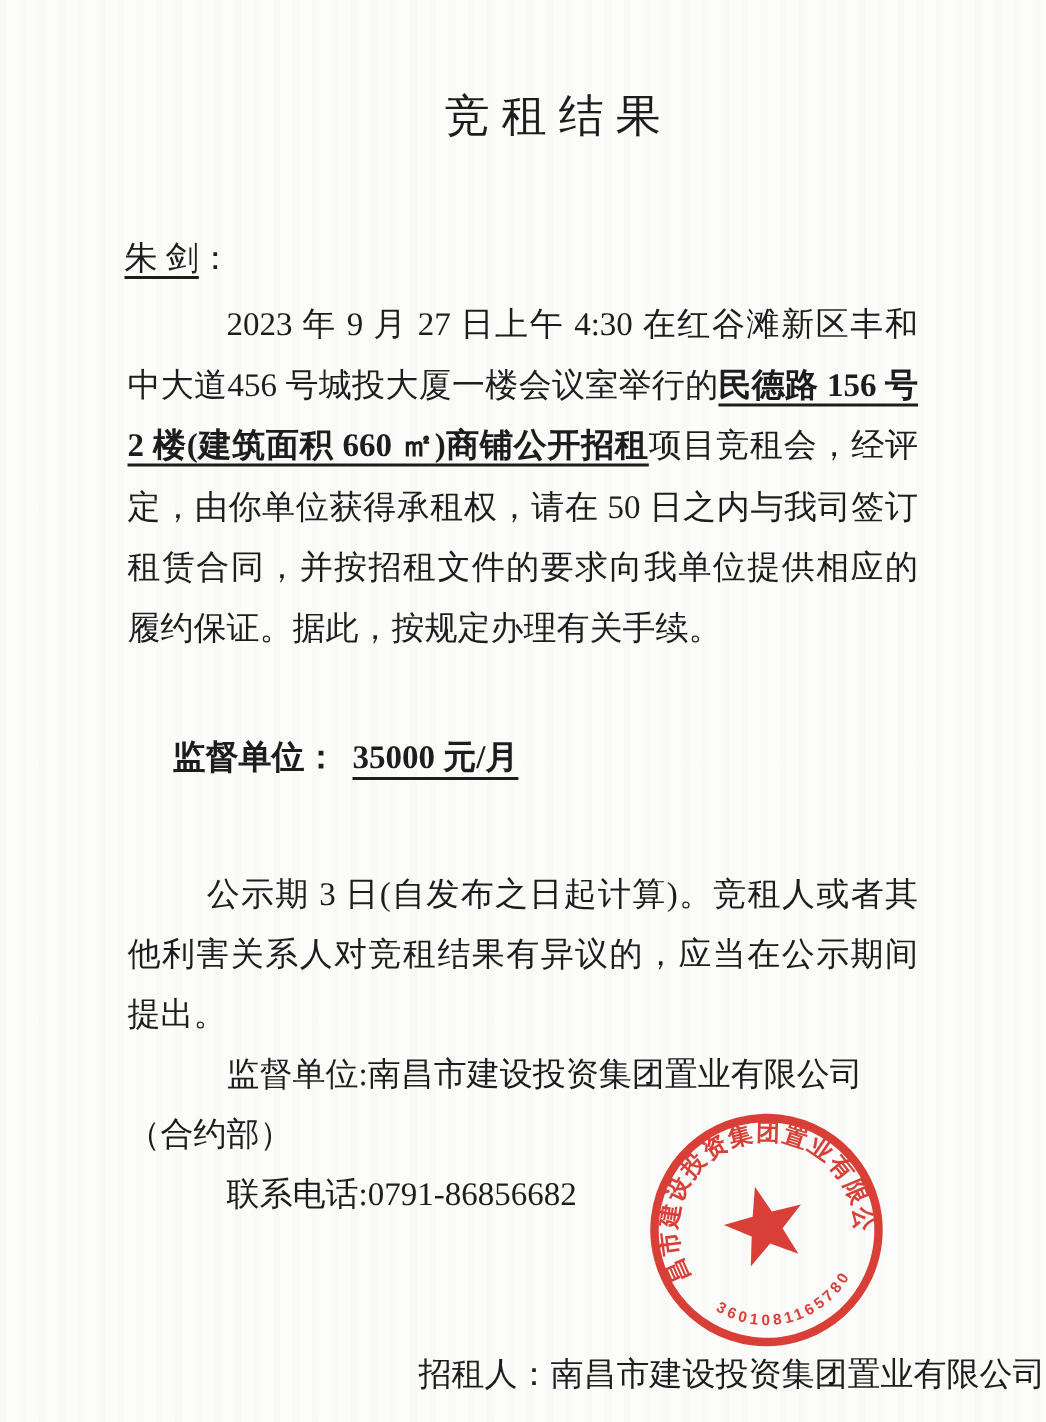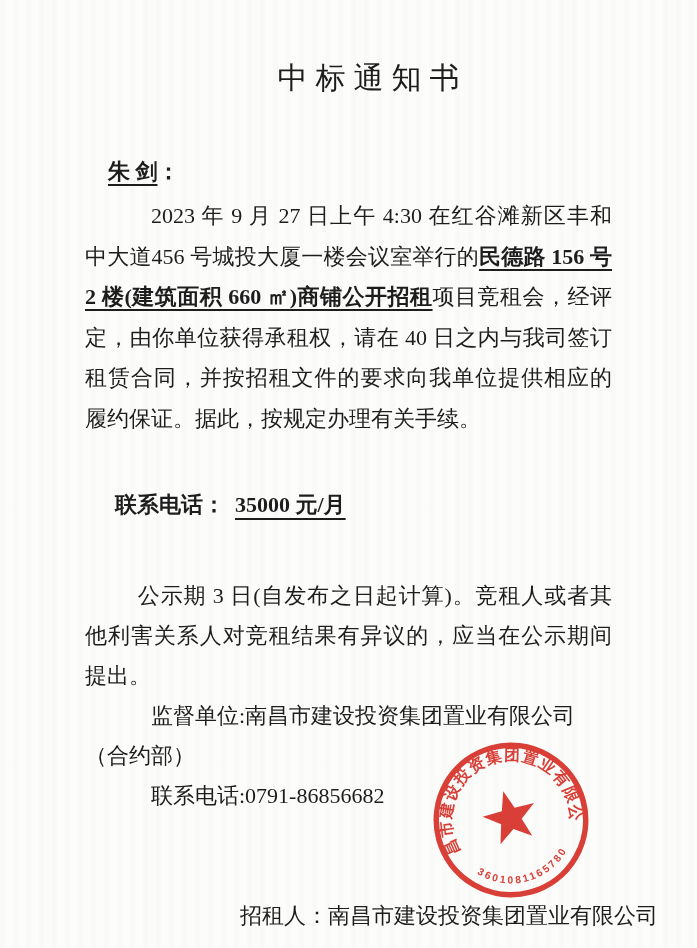--- a/index.html
+++ b/index.html
@@ -27,23 +27,23 @@
   .doc-title {
     padding-top: 58px;
     padding-left: 48px;
     text-align: center;
     font-size: 30px;
     letter-spacing: 8px;
     font-weight: 500;
     line-height: 40px;
   }
   .addressee {
-    margin: 58px 0 0 108px;
+    margin: 58px 0 0 83px;
     font-size: 22px;
-    font-weight: bold;
+    font-weight: normal;
     line-height: 32px;
   }
   .addressee .name {
     text-decoration: underline;
     text-underline-offset: 5px;
     text-decoration-thickness: 1.5px;
   }
   .body-para {
     margin: 8px 85px 0 85px;
     width: 527px;
@@ -85,20 +85,21 @@
     margin: 0 85px 0 85px;
     width: 527px;
     font-size: 22px;
     line-height: 40px;
     text-indent: 3em;
   }
   .sign-line {
     margin: 80px 0 0 240px;
     font-size: 22px;
     line-height: 40px;
+    text-align: right;
   }
   .date-line {
     margin: 6px 0 0 395px;
     font-size: 22px;
     line-height: 40px;
   }
   .stamp {
     position: absolute;
     left: 427px;
     top: 736px;
@@ -109,27 +110,27 @@
     mix-blend-mode: multiply;
     pointer-events: none;
   }
   .stamp svg { width: 168px; height: 168px; display: block; }
 </style>
 </head>
 <body>
 
 <div class="page">
 
-  <div class="doc-title">中标通知书</div>
+  <div class="doc-title">竞租结果</div>
 
   <div class="addressee"><span class="name">朱 剑</span><span>：</span></div>
 
-  <div class="body-para"><span>2023 年 9 月 27 日上午 4:30 在红谷滩新区丰和中大道456 号城投大厦一楼会议室举行的</span><span class="seg-hl">民德路 156 号 2 楼(建筑面积 660 ㎡)商铺公开招租</span><span>项目竞租会，经评定，由你单位获得承租权，请在 40 日之内与我司签订租赁合同，并按招租文件的要求向我单位提供相应的履约保证。据此，按规定办理有关手续。</span></div>
+  <div class="body-para"><span>2023 年 9 月 27 日上午 4:30 在红谷滩新区丰和中大道456 号城投大厦一楼会议室举行的</span><span class="seg-hl">民德路 156 号 2 楼(建筑面积 660 ㎡)商铺公开招租</span><span>项目竞租会，经评定，由你单位获得承租权，请在 50 日之内与我司签订租赁合同，并按招租文件的要求向我单位提供相应的履约保证。据此，按规定办理有关手续。</span></div>
 
-  <div class="result-line"><span>联系电话：</span><span class="result-value">35000 元/月</span></div>
+  <div class="result-line"><span>监督单位：</span><span class="result-value">35000 元/月</span></div>
 
   <div class="notice-para">公示期 3 日(自发布之日起计算)。竞租人或者其他利害关系人对竞租结果有异议的，应当在公示期间提出。</div>
 
   <div class="supervisor-line">监督单位:南昌市建设投资集团置业有限公司（合约部）</div>
 
   <div class="phone-line">联系电话:0791-86856682</div>
 
   <div class="sign-line">招租人：南昌市建设投资集团置业有限公司</div>
 
   <div class="date-line">2023 年 9 月 27 日</div>

